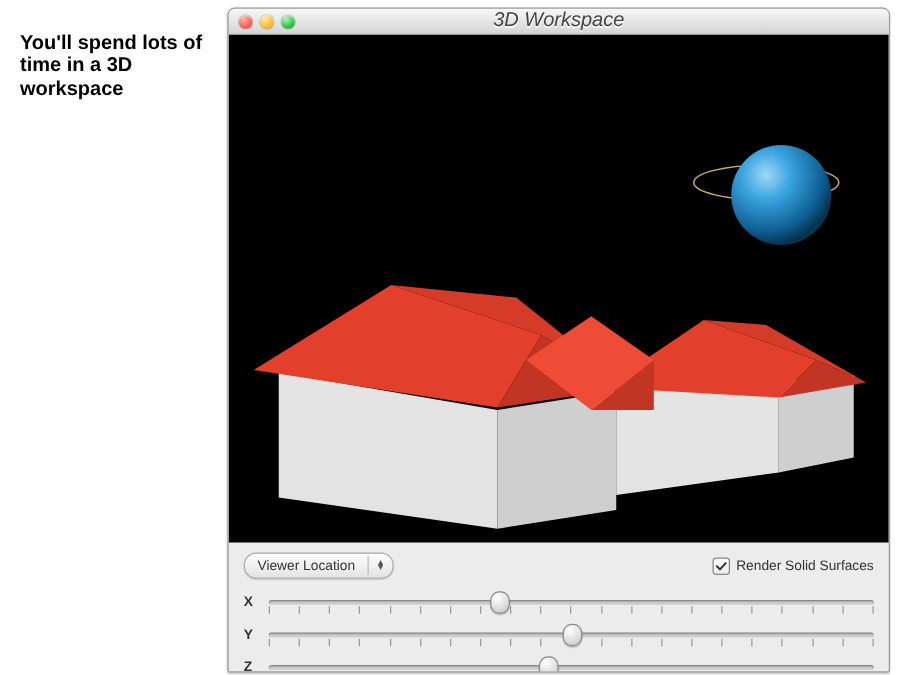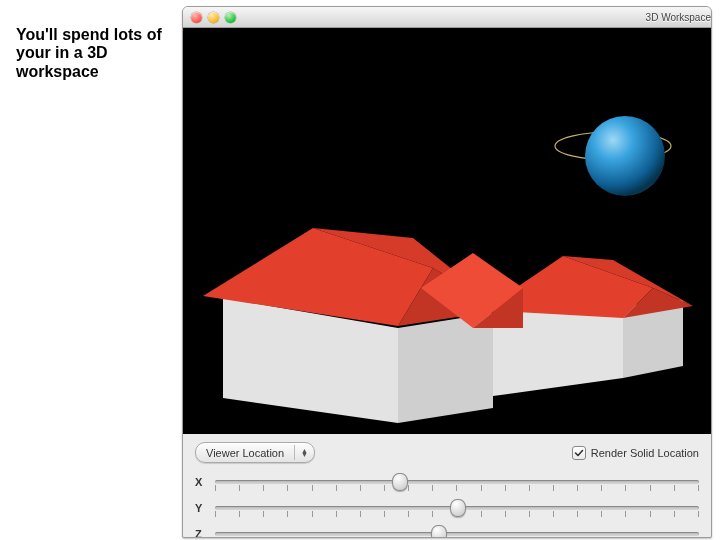--- a/index.html
+++ b/index.html
@@ -54,25 +54,26 @@
   .tl-btn {
     width: 11px; height: 11px; border-radius: 50%;
     box-shadow: inset 0 1px 1px rgba(255,255,255,0.6), 0 0 0 0.5px rgba(0,0,0,0.3);
   }
   .tl-close { background: radial-gradient(circle at 35% 30%, #ffb4ac, #ff5f57 60%, #d43c31); }
   .tl-min   { background: radial-gradient(circle at 35% 30%, #ffe9a8, #febc2e 60%, #cf9515); }
   .tl-zoom  { background: radial-gradient(circle at 35% 30%, #b9efb4, #28c840 60%, #1f9a31); }
   .title-text {
     position: absolute;
     left: 0; right: 0;
-    text-align: right;
-    font-size: 10px;
+    text-align: center;
+    font-size: 16px;
     color: #444;
     text-shadow: 0 1px 0 #fff;
     pointer-events: none;
+    font-style: italic;
   }
   .viewport {
     background: #000;
     width: 100%;
     height: 406px;
     position: relative;
     overflow: hidden;
   }
   .controls {
     padding: 8px 12px 4px 12px;
@@ -143,21 +144,21 @@
     border: 1px solid #8a8a8a;
     border-radius: 7px 7px 7px 7px / 8px 8px 8px 8px;
     box-shadow: 0 1px 1px rgba(0,0,0,0.25);
   }
 </style>
 </head>
 <body>
 
 <div class="stage">
 
-  <div class="caption" style="left:16px; top:26px; width:160px;">You'll spend lots of your in a 3D workspace</div>
+  <div class="caption" style="left:16px; top:26px; width:160px;">You'll spend lots of time in a 3D workspace</div>
 
 
   <div class="app-window">
 
     <div class="titlebar">
       <div class="traffic">
         <div class="tl-btn tl-close"></div>
         <div class="tl-btn tl-min"></div>
         <div class="tl-btn tl-zoom"></div>
       </div>
@@ -213,21 +214,21 @@
             <span>▲</span>
               <span>▼</span>
           </span>
         </div>
         <label class="checkbox-wrap">
           <span class="mac-cb">
             <svg viewBox="0 0 10 10">
                 <path d="M1.5 5 L4 7.5 L8.5 2.5" stroke="#333" stroke-width="1.6" fill="none" stroke-linecap="round" stroke-linejoin="round"></path>
               </svg>
           </span>
-          <span>Render Solid Location</span>
+          <span>Render Solid Surfaces</span>
         </label>
       </div>
 
       <div class="slider-row">
         <div class="slider-label">X</div>
         <div class="slider">
           <div class="track"></div>
           <div class="ticks">
               <span></span>
               <span></span>

